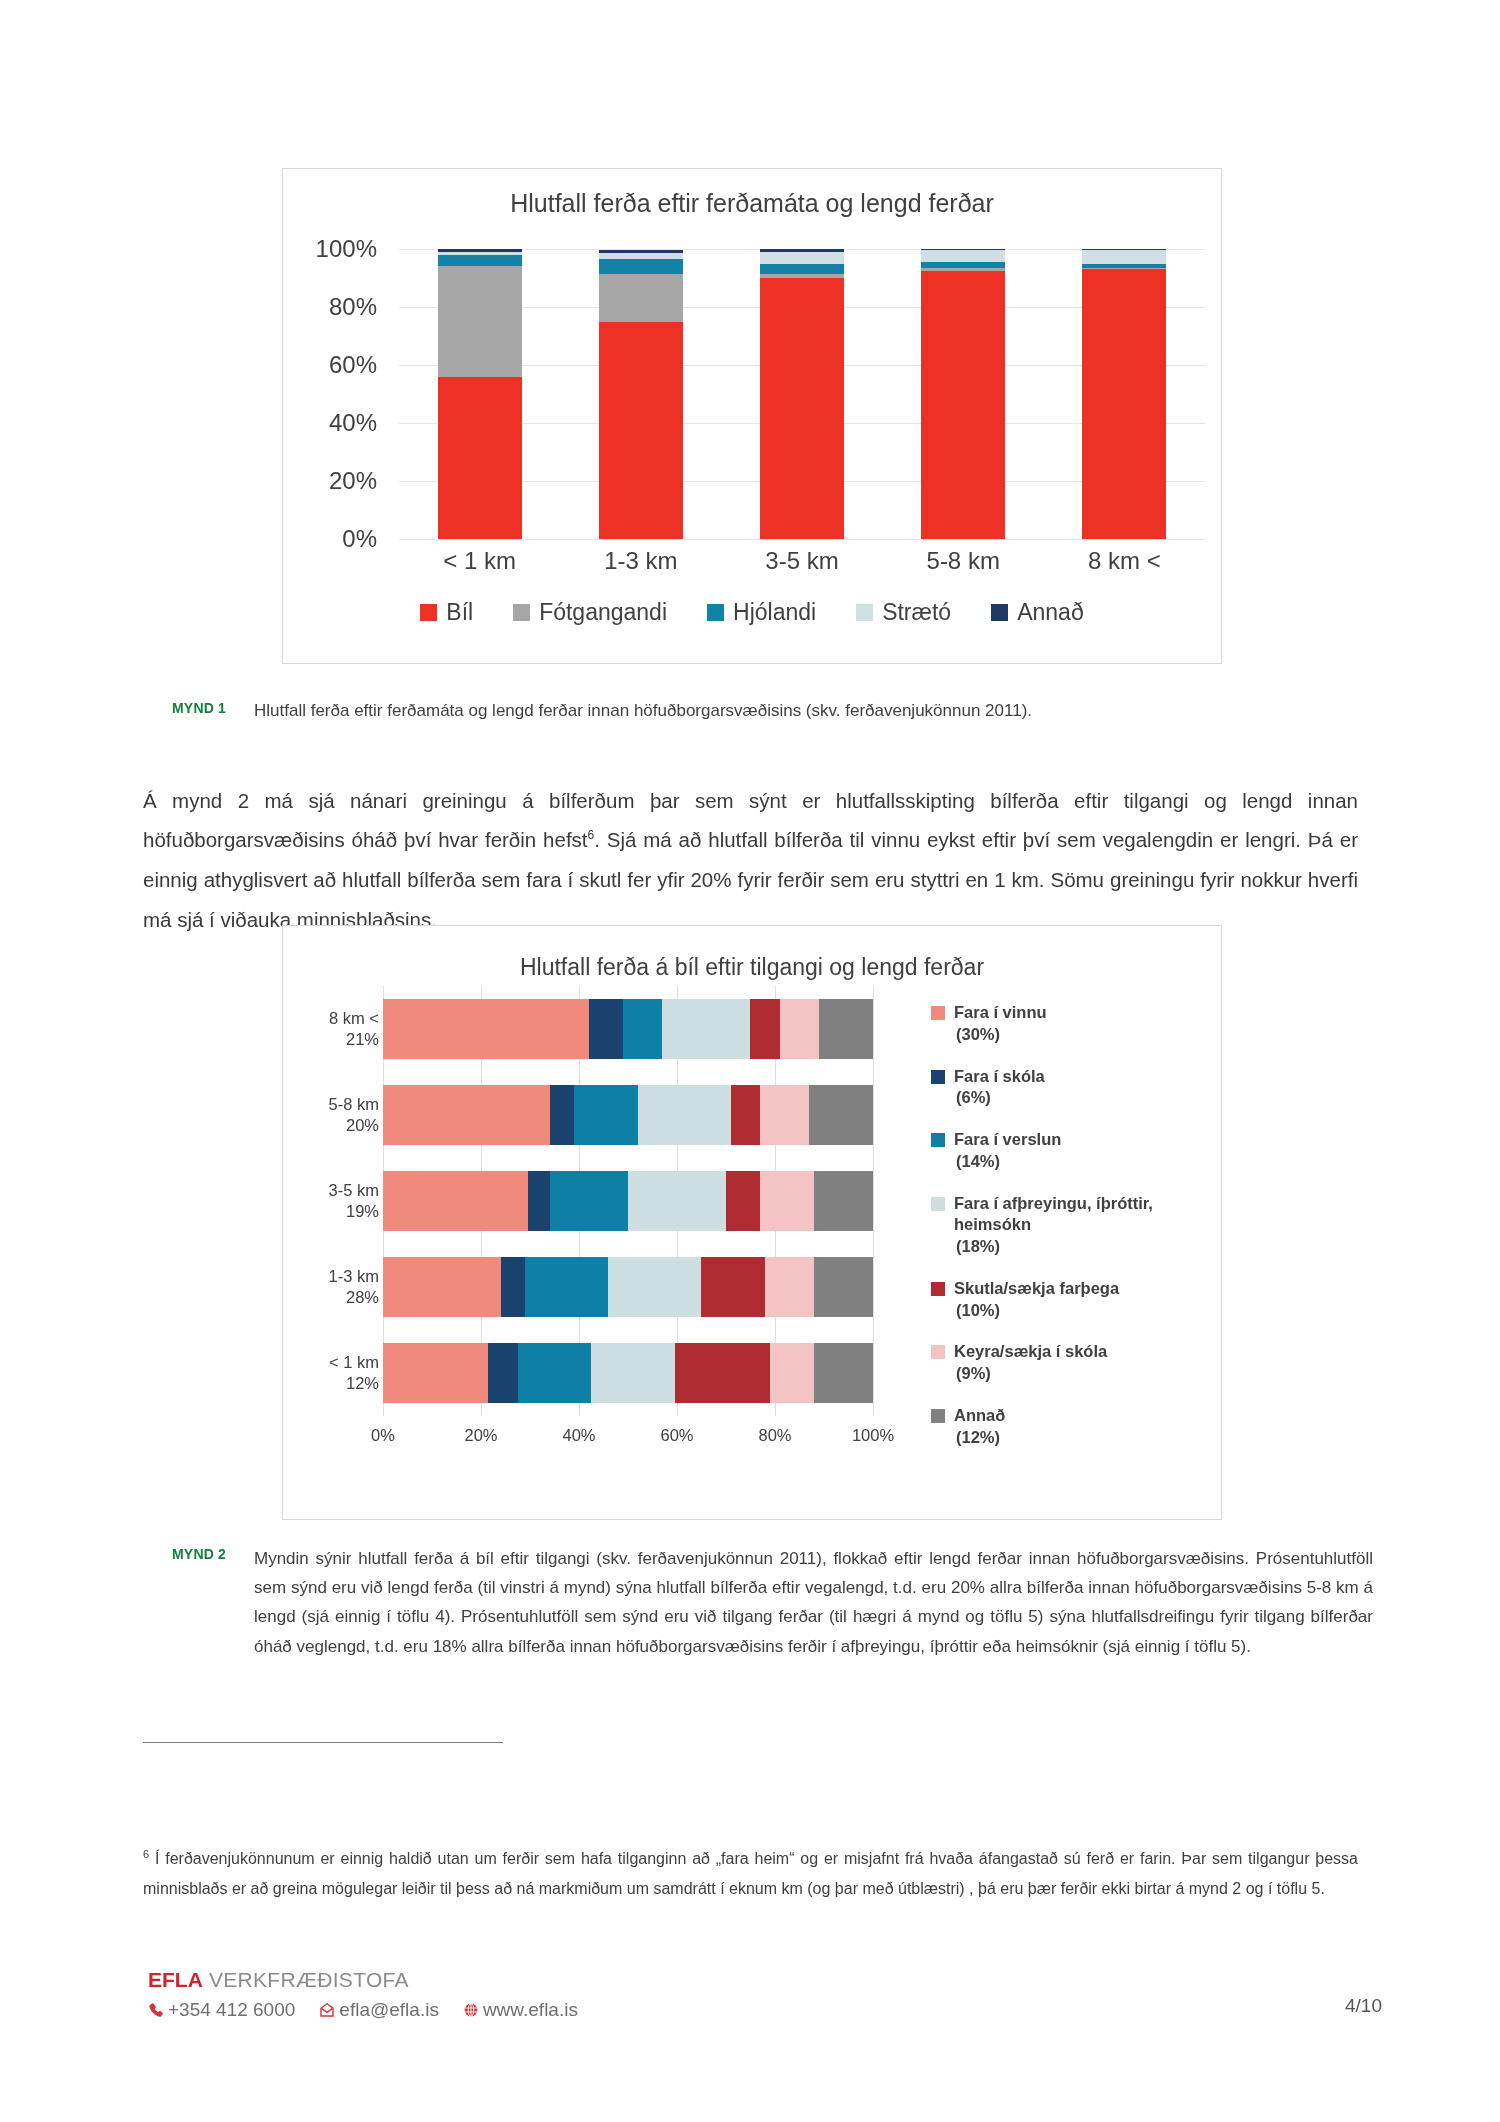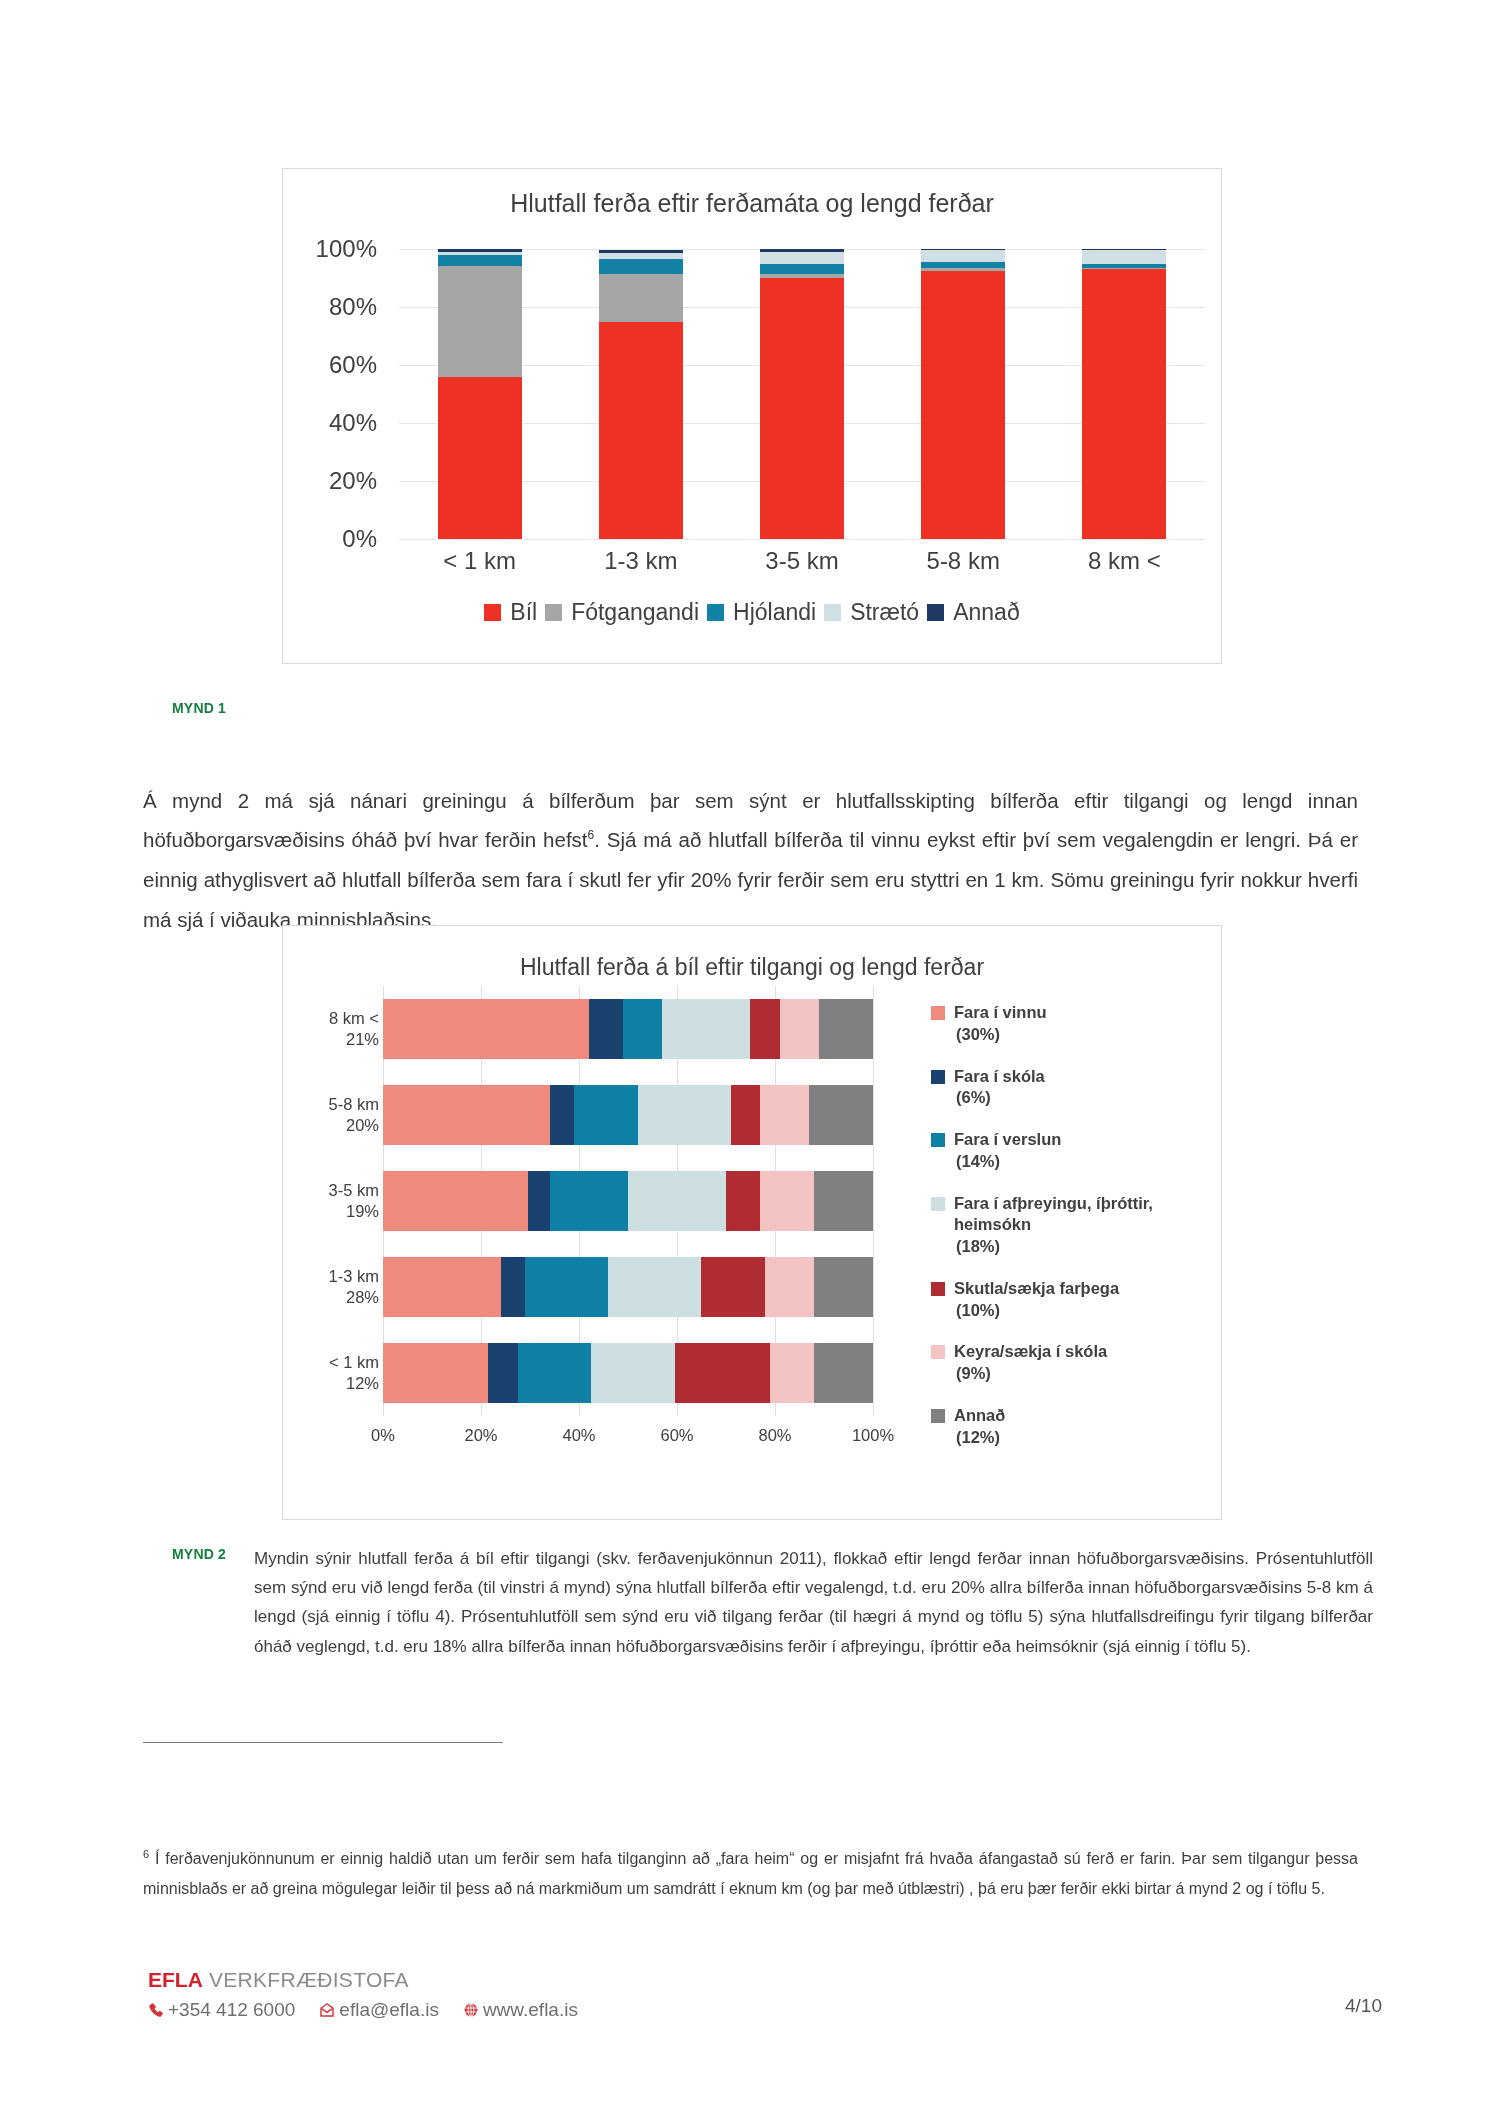--- a/index.html
+++ b/index.html
@@ -24,21 +24,21 @@
   .v-ylabels{position:absolute;left:0px;top:80px;width:108px;height:290px;}
   .v-ylab{position:absolute;right:14px;font-size:24px;color:#404040;transform:translateY(-50%);white-space:nowrap;}
   .v-bars{position:absolute;left:0;top:0;right:0;bottom:0;display:flex;}
   .v-slot{flex:1;position:relative;display:flex;justify-content:center;align-items:flex-end;}
   .v-bar{width:84px;height:100%;display:flex;flex-direction:column-reverse;}
   .v-seg{width:100%;}
   .v-xlabels{position:absolute;left:116px;top:378px;width:806px;display:flex;}
   .v-xlab{flex:1;text-align:center;font-size:24px;color:#404040;}
   .v-legend{
     position:absolute;left:0;right:0;top:430px;display:flex;justify-content:center;
-    align-items:center;gap:8px;font-size:23px;color:#404040;
+    align-items:center;gap:40px;font-size:23px;color:#404040;
   }
   .v-legend .item{display:flex;align-items:center;gap:9px;}
   .v-legend .sw{width:17px;height:17px;display:inline-block;}
 
   
   .mynd-row{position:absolute;display:flex;}
   .mynd-tag{
     color:#15803d;font-weight:bold;font-size:14px;letter-spacing:.2px;
     width:82px;flex:none;line-height:1.55;margin-left:29px;
   }
@@ -202,20 +202,21 @@
         </div>
         <div class="item">
           <span class="sw" style="background: rgb(31, 56, 100);"></span>
           <span>Annað</span>
         </div>
       </div>
   </div>
 
   <div class="mynd-row" id="cap1">
     <div class="mynd-tag">MYND 1</div>
+    <div class="mynd-text">Hlutfall ferða eftir ferðamáta og lengd ferðar innan höfuðborgarsvæðisins (skv. ferðavenjukönnun 2011).</div>
   </div>
 
   <p id="para1"><span>Á mynd 2 má sjá nánari greiningu á bílferðum þar sem sýnt er hlutfallsskipting bílferða eftir tilgangi og lengd innan höfuðborgarsvæðisins óháð því hvar ferðin hefst</span><sup>6</sup><span>. Sjá má að hlutfall bílferða til vinnu eykst eftir því sem vegalengdin er lengri. Þá er einnig athyglisvert að hlutfall bílferða sem fara í skutl fer yfir 20% fyrir ferðir sem eru styttri en 1 km. Sömu greiningu fyrir nokkur hverfi má sjá í viðauka minnisblaðsins.</span></p>
 
   <div id="fig2">
     <div class="chart-title">Hlutfall ferða á bíl eftir tilgangi og lengd ferðar</div>
 
     <div class="h-area">
       <div class="h-ylabels" id="h-ylabels">
           <div class="h-ylab" style="top: 43px;">

